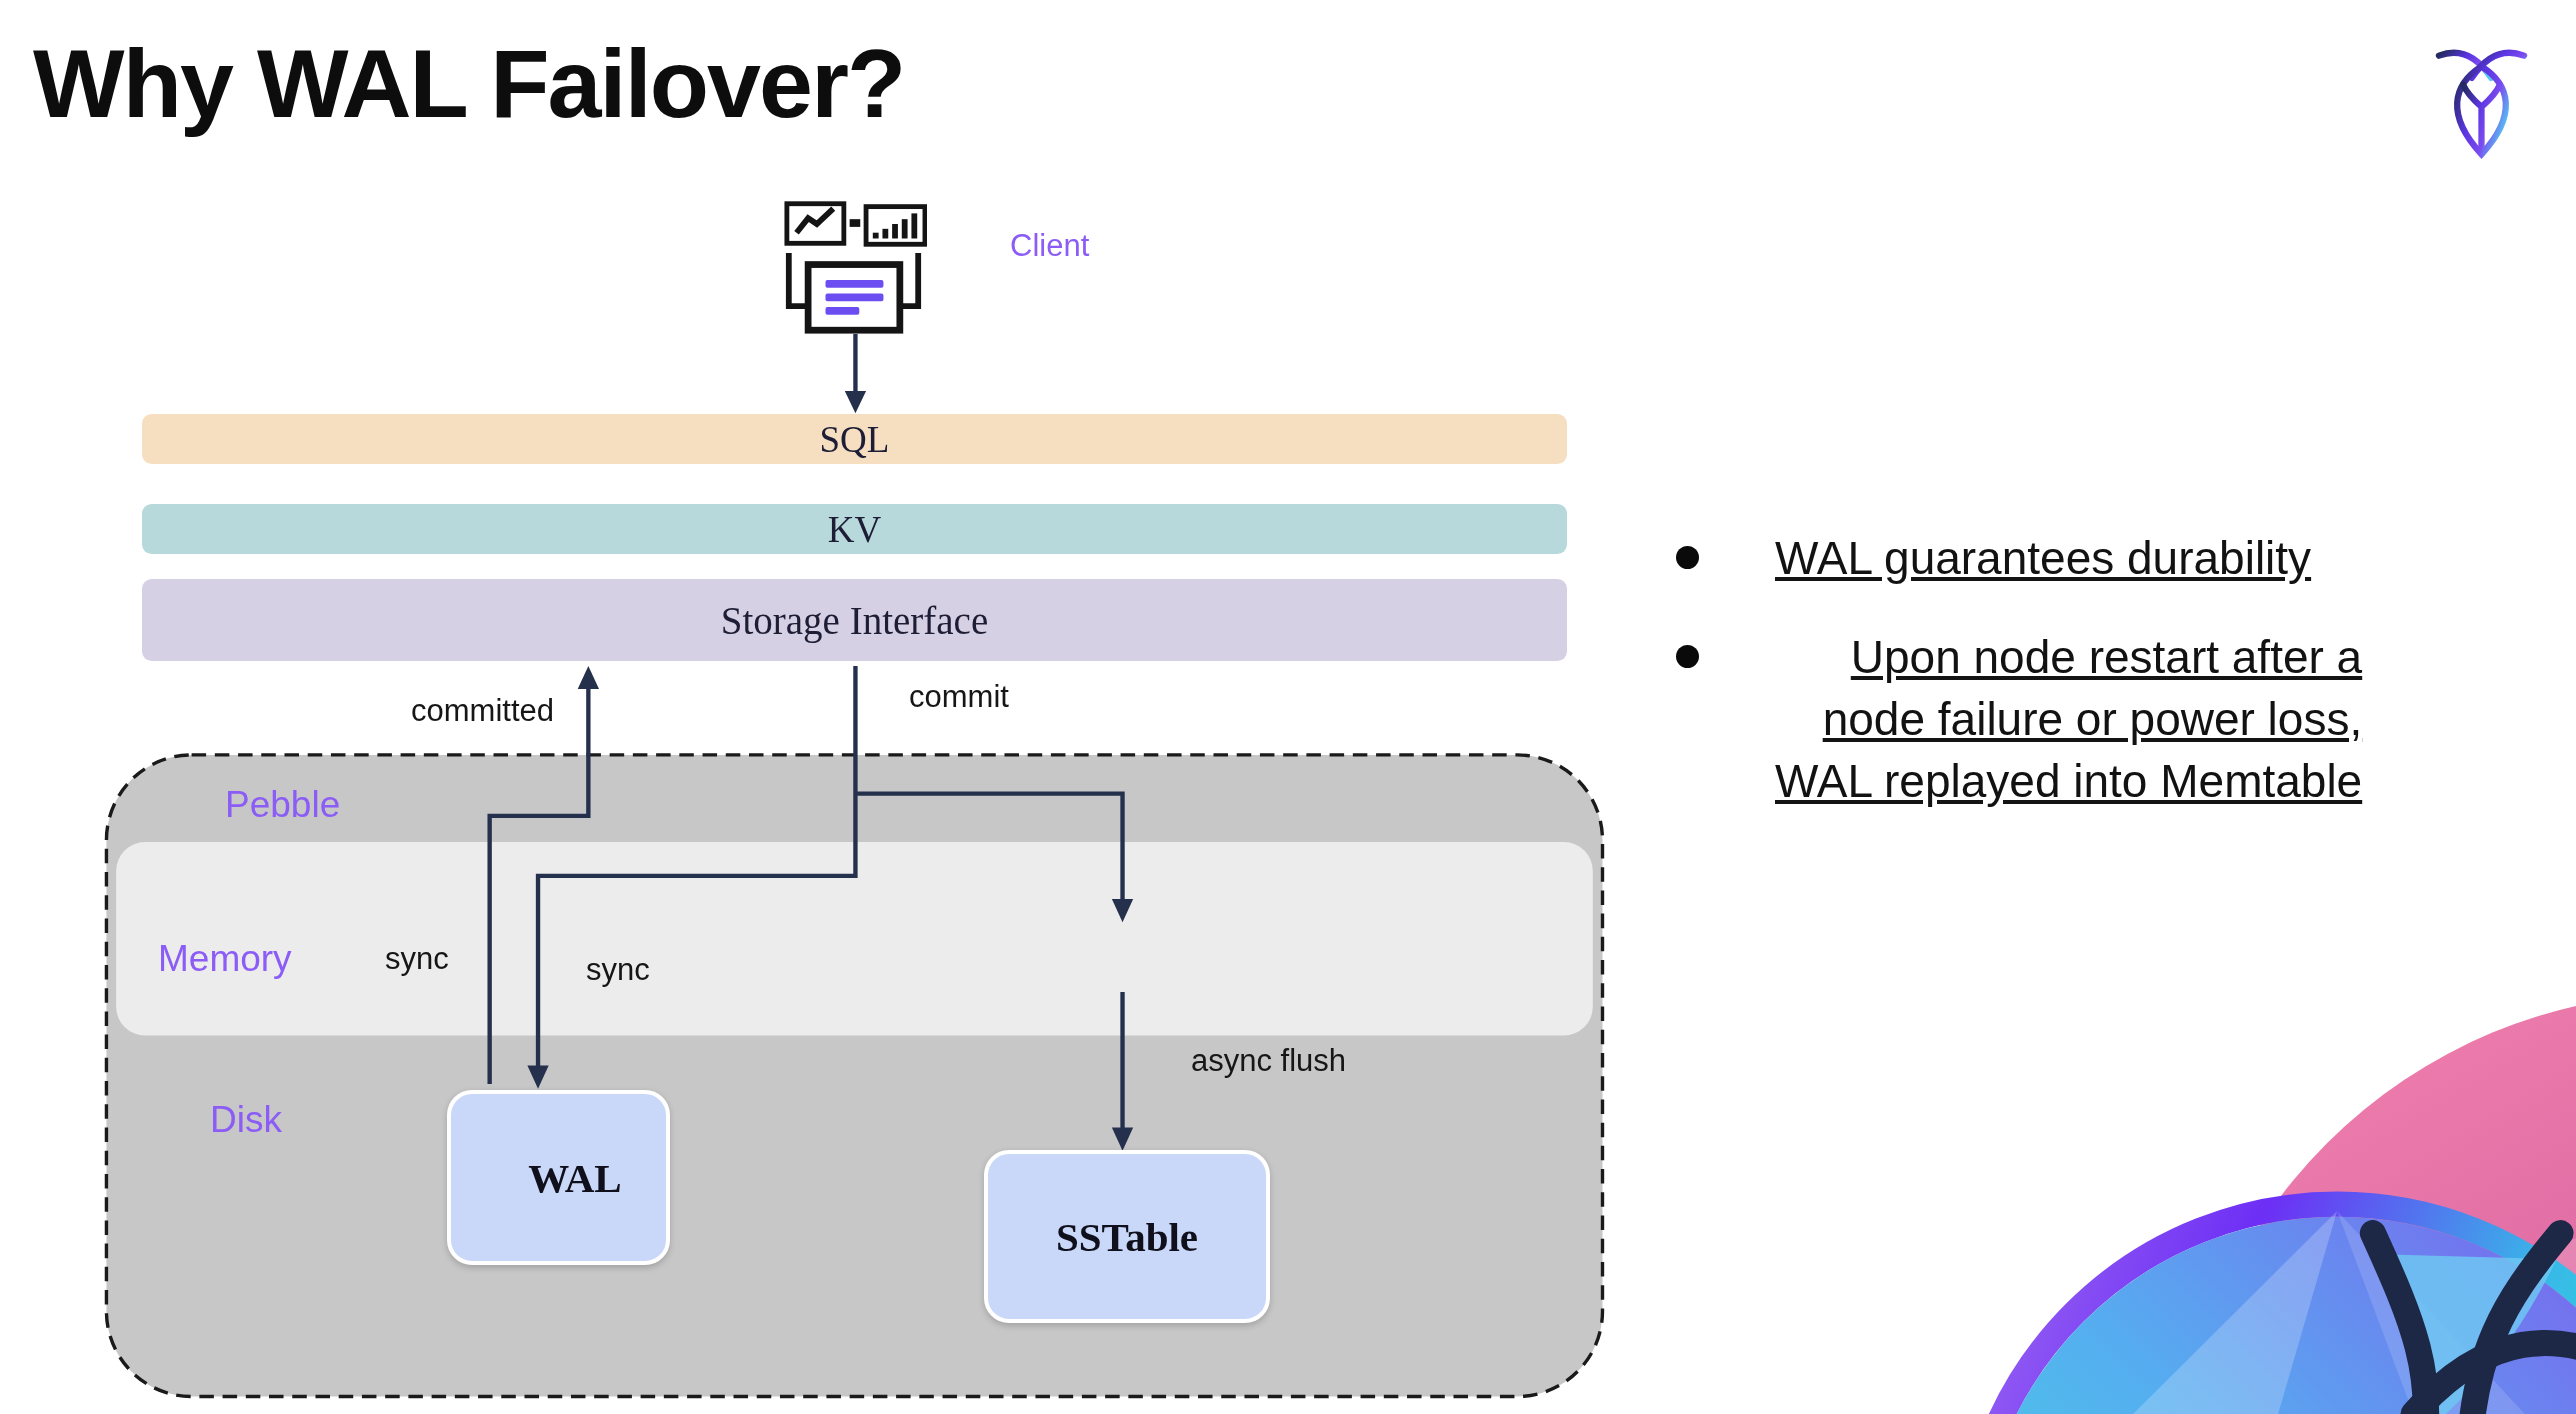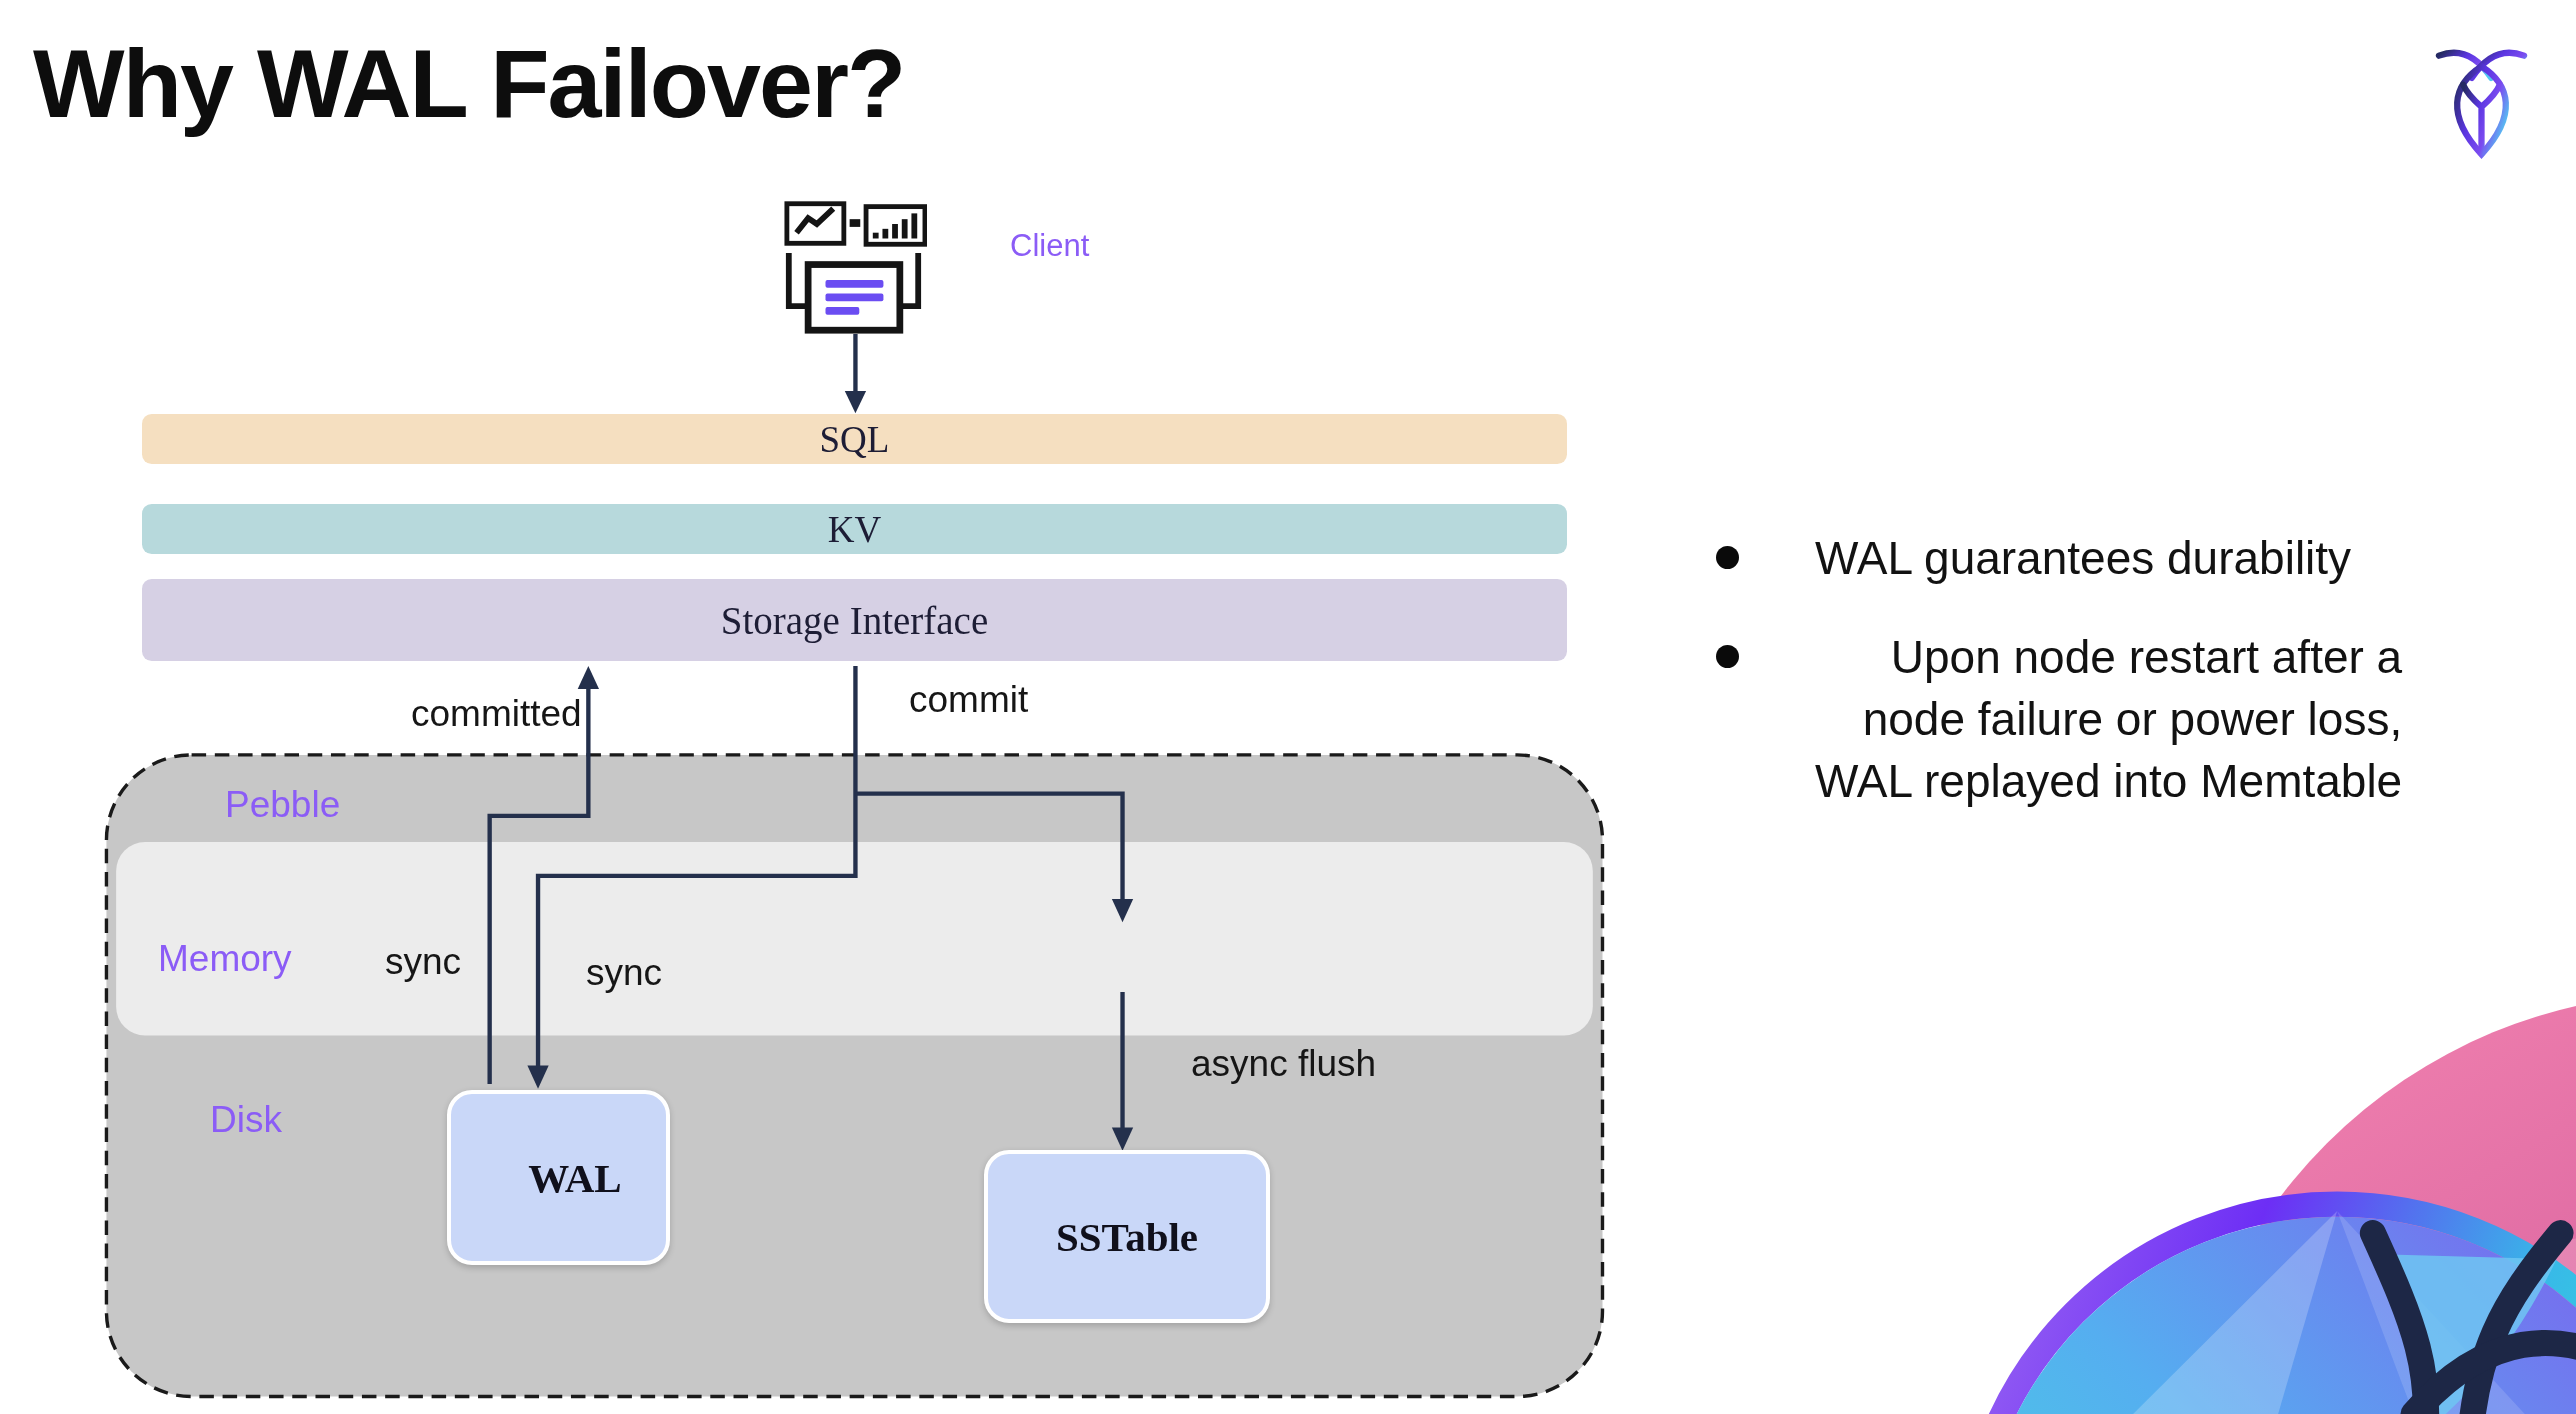--- a/index.html
+++ b/index.html
@@ -16,42 +16,42 @@
   
   .bar{
     left:142px;width:1425px;border-radius:9.7px;
     display:flex;align-items:center;justify-content:center;
     font-family:"Liberation Serif",serif;font-size:37px;color:#1d1d35;
   }
   .bar-sql{top:414px;height:50px;background:#f5dfc0;}
   .bar-kv{top:504px;height:50px;background:#b7d9dc;}
   .bar-storage{top:579px;height:82px;background:#d6d0e4;font-size:39px;}
   
-  .flow-label{font-size:37px;color:#161616;}
+  .flow-label{font-size:31px;color:#161616;}
   
   .region-label{font-family:Liberation Sans, sans-serif;font-size:37px;color:#8b5cf6;}
   
   .node{
     display:flex;align-items:center;justify-content:center;
     background:#c9d7f8;font-family:"Liberation Serif",serif;font-weight:700;color:#10101c;
   }
   .node-memtable{
     left:986px;top:923px;width:274px;height:67px;border-radius:11.6px;
     border:2.9px solid #a7abb9;font-size:37px;box-shadow:0 2.9px 3.9px rgba(0,0,0,.25);
   }
   .node-wal{
     left:447px;top:1090px;width:182px;height:167px;border-radius:25px;
     border:4.8px solid #ffffff;font-size:41px;box-shadow:0 2.9px 6.8px rgba(0,0,0,.18);padding-left:33px;
   }
   .node-sstable{
     left:984px;top:1150px;width:278px;height:165px;border-radius:25px;
     border:4.8px solid #ffffff;font-size:41px;box-shadow:0 2.9px 6.8px rgba(0,0,0,.18);
   }
   
-  .bullets{left:1716px;top:527px;width:803px;}
+  .bullets{left:1676px;top:527px;width:803px;text-decoration:underline;}
   .bullet{display:flex;align-items:flex-start;}
   .bullet + .bullet{margin-top:37px;text-align:right;}
   .bullet-dot{
     flex:0 0 auto;width:23px;height:23px;border-radius:50%;background:#0a0a0a;
     margin:19.4px 76px 0 0;
   }
   .bullet-text{font-size:46px;line-height:62px;color:#121212;white-space:pre-line;}
   svg{display:block;}
   .client-label{font-size:31px;color:#8b5cf6;}
 </style>

